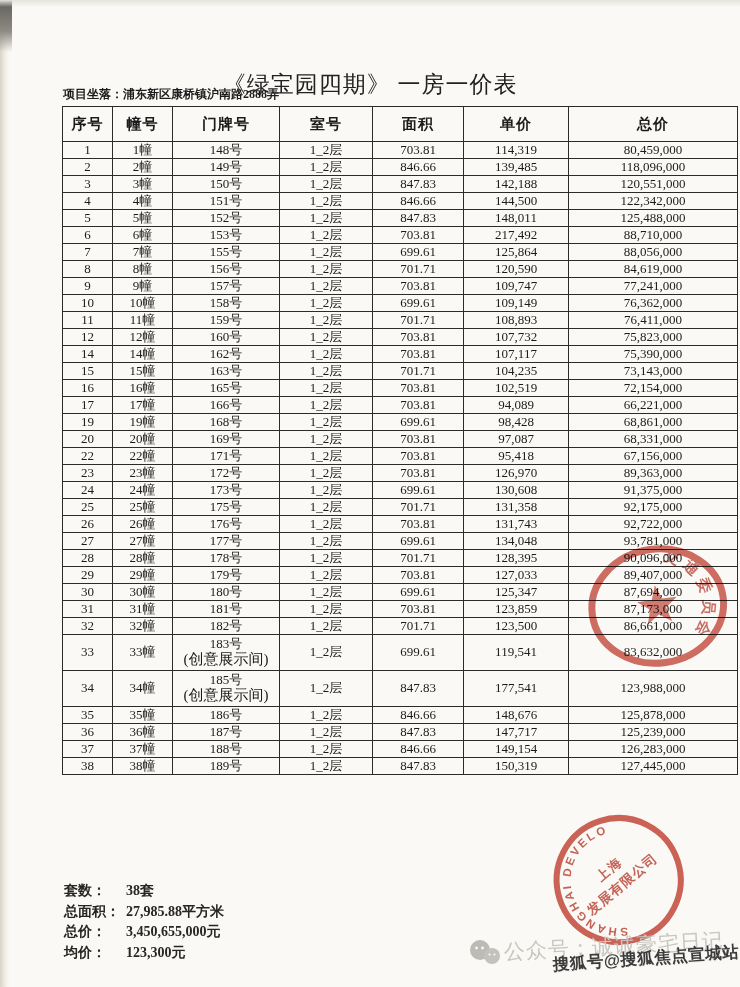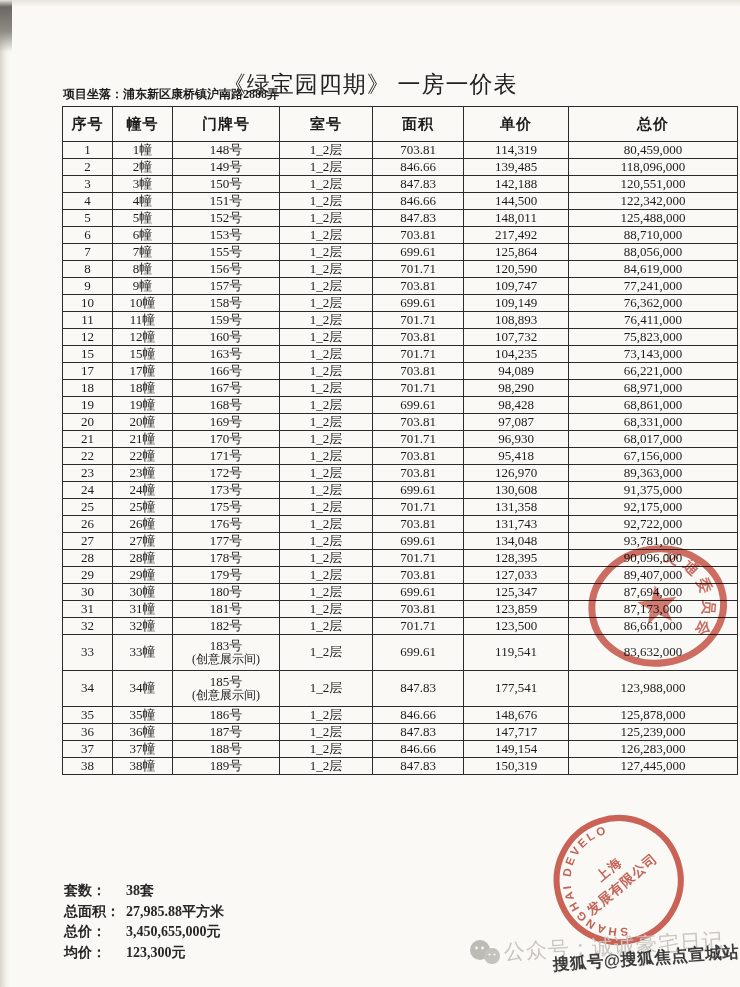--- a/index.html
+++ b/index.html
@@ -22,21 +22,21 @@
   .location-line{position:absolute;left:63px;top:86px;font-size:12px;font-weight:bold;color:#1c1c1c;}
 
   table.price{position:absolute;left:62px;top:106px;width:675px;
     border-collapse:collapse;table-layout:fixed;color:#1b1b1b;}
   table.price th,table.price td{
     border:1.5px solid #2b2b2b;text-align:center;vertical-align:middle;
     padding:0;font-size:13px;line-height:1.12;overflow:hidden;}
   table.price thead th{height:34px;font-size:15px;font-weight:bold;letter-spacing:1px;margin-left:41px;}
   table.price tbody tr{height:17px;}
   table.price tbody tr.tall{height:36px;}
-  .door-note{font-size:12px;}
+  .door-note{font-size:15px;}
 
   .summary{position:absolute;left:64px;top:881px;font-size:14px;font-weight:600;
     color:#262626;line-height:20.5px;}
   .sum-label{display:inline-block;min-width:62px;}
 
   .stamp{position:absolute;mix-blend-mode:multiply;pointer-events:none;}
 
   .wm-wechat{position:absolute;left:504px;top:938px;font-size:21px;letter-spacing:1px;
     color:#c9c6c0;transform:rotate(-3deg);transform-origin:left center;
     font-family:"Liberation Sans","DejaVu Sans",sans-serif;white-space:nowrap;}
@@ -206,84 +206,84 @@
         <td>12幢</td>
         <td>
           <div>160号</div>
         </td>
         <td>1_2层</td>
         <td>703.81</td>
         <td>107,732</td>
         <td>75,823,000</td>
       </tr>
       <tr>
+        <td>14</td>
+        <td>14幢</td>
+        <td>
+          <div>162号</div>
+        </td>
+        <td>1_2层</td>
+        <td>703.81</td>
+        <td>107,117</td>
+        <td>75,390,000</td>
+      </tr>
+      <tr>
         <td>15</td>
         <td>15幢</td>
         <td>
           <div>163号</div>
         </td>
         <td>1_2层</td>
         <td>701.71</td>
         <td>104,235</td>
         <td>73,143,000</td>
       </tr>
       <tr>
+        <td>16</td>
+        <td>16幢</td>
+        <td>
+          <div>165号</div>
+        </td>
+        <td>1_2层</td>
+        <td>703.81</td>
+        <td>102,519</td>
+        <td>72,154,000</td>
+      </tr>
+      <tr>
         <td>17</td>
         <td>17幢</td>
         <td>
           <div>166号</div>
         </td>
         <td>1_2层</td>
         <td>703.81</td>
         <td>94,089</td>
         <td>66,221,000</td>
       </tr>
       <tr>
-        <td>18</td>
-        <td>18幢</td>
-        <td>
-          <div>167号</div>
-        </td>
-        <td>1_2层</td>
-        <td>701.71</td>
-        <td>98,290</td>
-        <td>68,971,000</td>
-      </tr>
-      <tr>
         <td>19</td>
         <td>19幢</td>
         <td>
           <div>168号</div>
         </td>
         <td>1_2层</td>
         <td>699.61</td>
         <td>98,428</td>
         <td>68,861,000</td>
       </tr>
       <tr>
         <td>20</td>
         <td>20幢</td>
         <td>
           <div>169号</div>
         </td>
         <td>1_2层</td>
         <td>703.81</td>
         <td>97,087</td>
         <td>68,331,000</td>
-      </tr>
-      <tr>
-        <td>21</td>
-        <td>21幢</td>
-        <td>
-          <div>170号</div>
-        </td>
-        <td>1_2层</td>
-        <td>701.71</td>
-        <td>96,930</td>
-        <td>68,017,000</td>
       </tr>
       <tr>
         <td>22</td>
         <td>22幢</td>
         <td>
           <div>171号</div>
         </td>
         <td>1_2层</td>
         <td>703.81</td>
         <td>95,418</td>

